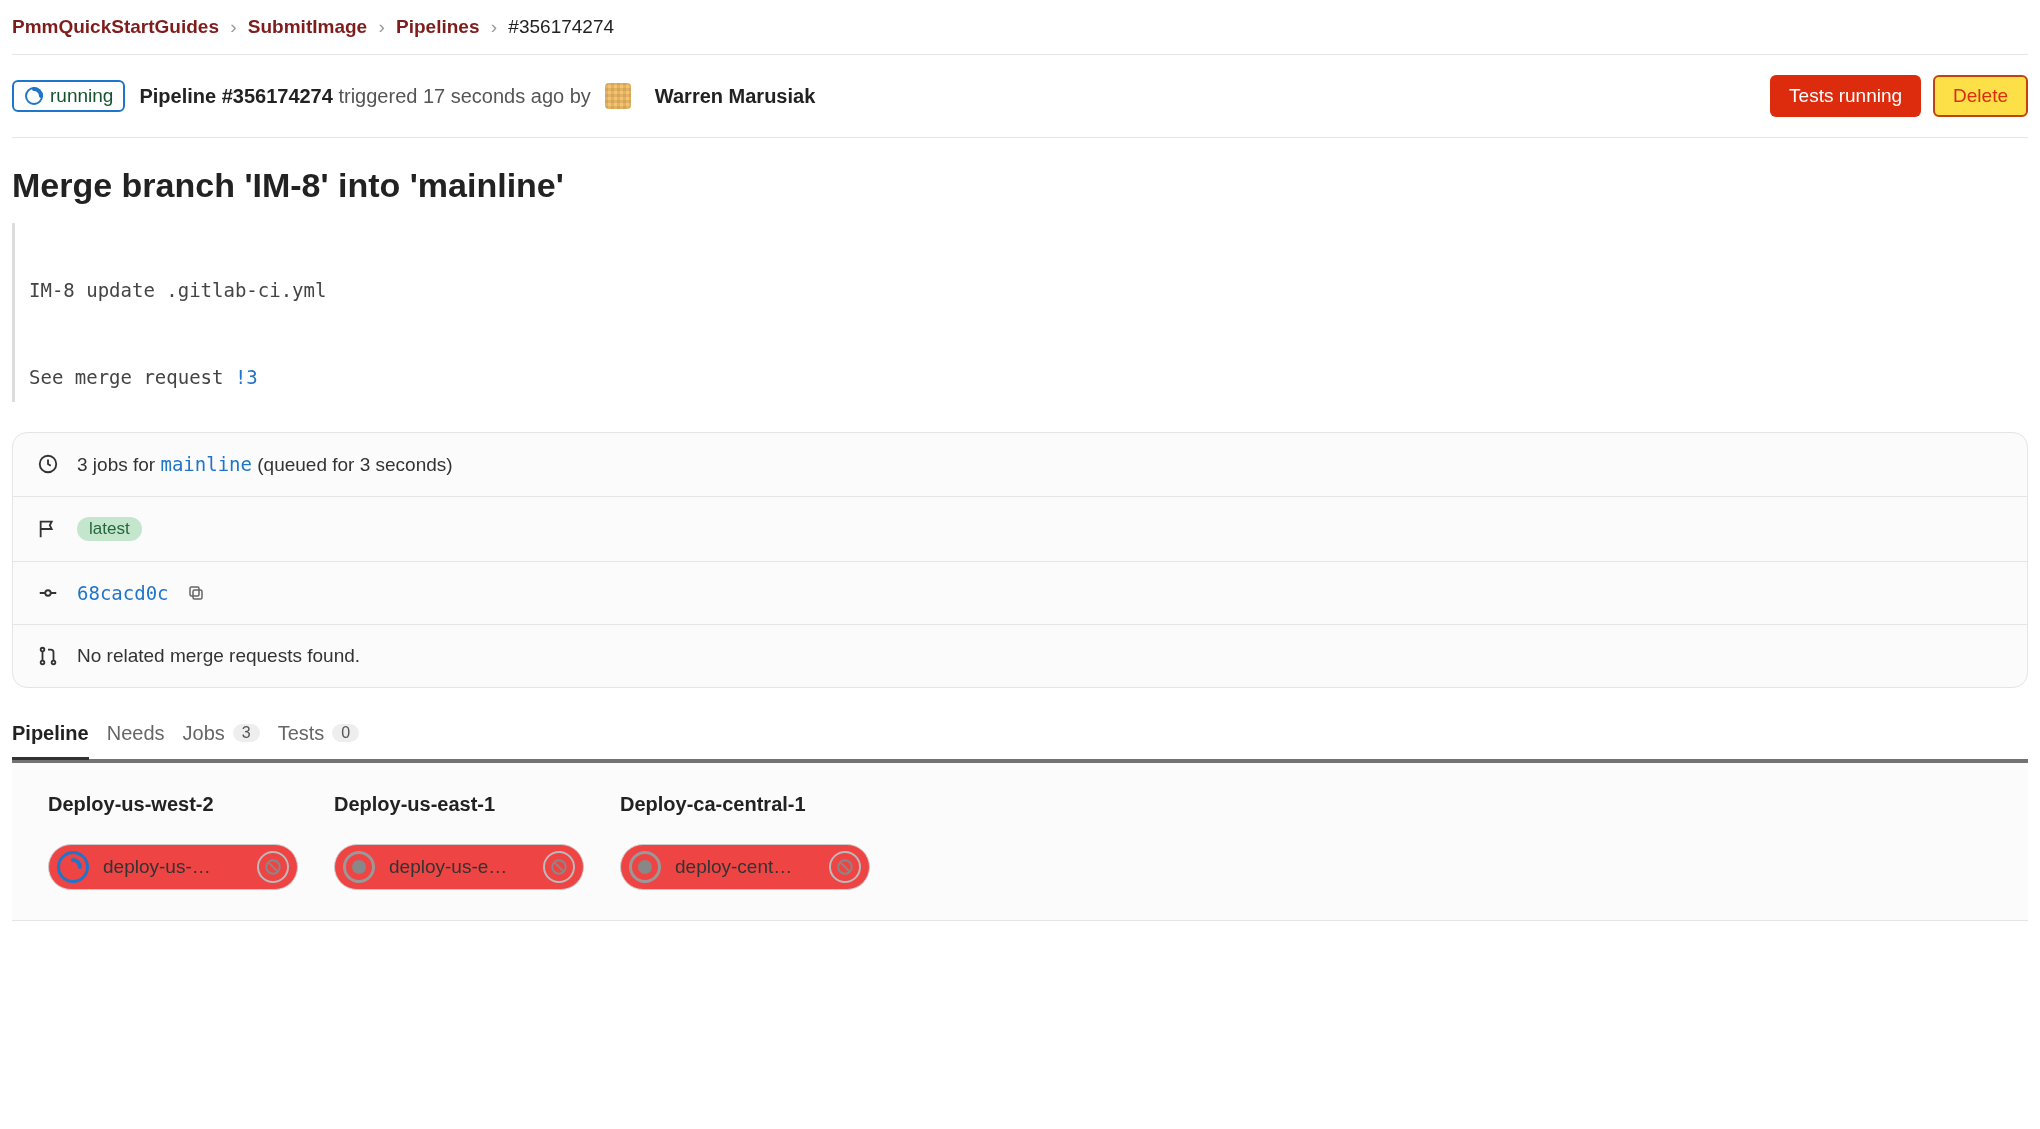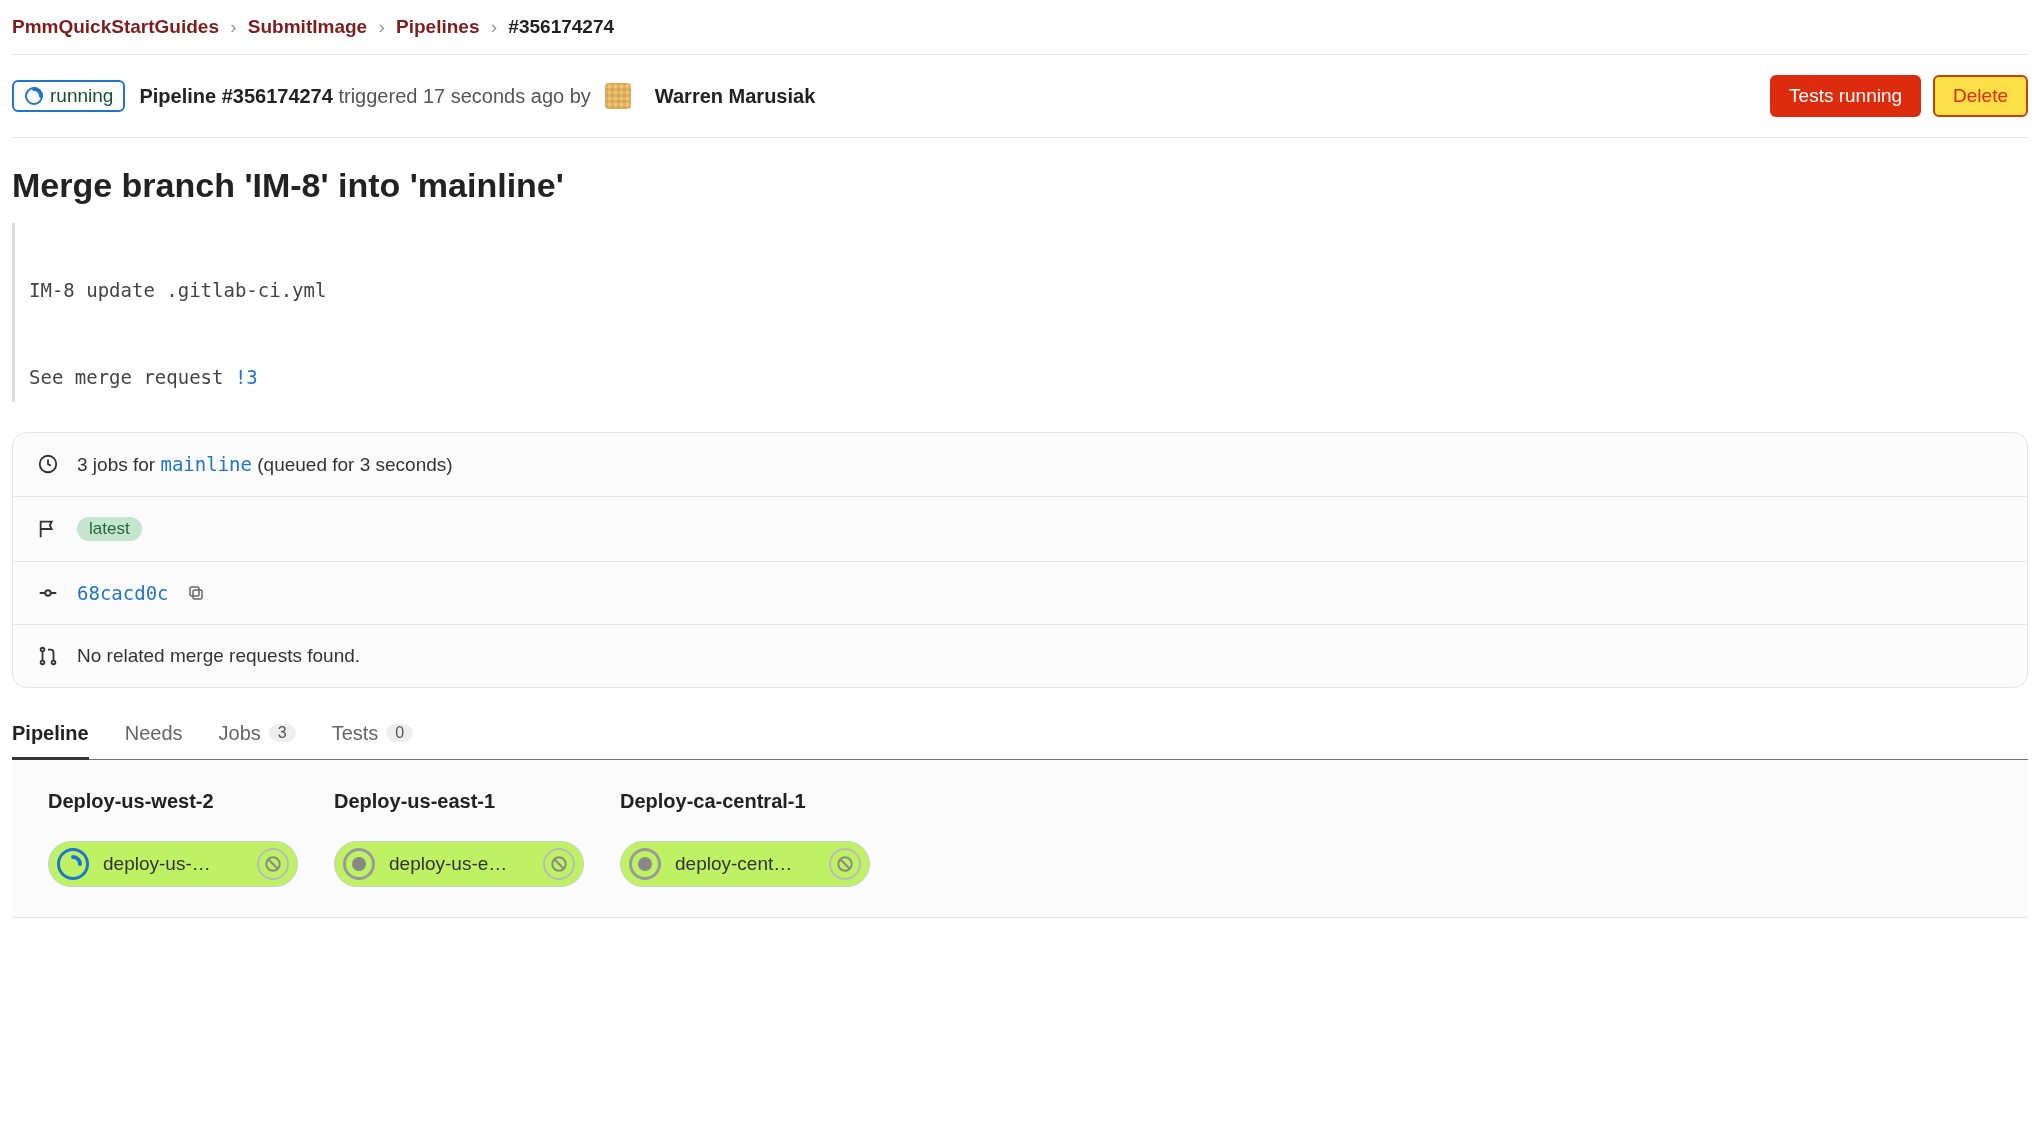--- a/index.html
+++ b/index.html
@@ -11,21 +11,21 @@
   padding: 12px;
 }
 .breadcrumb {
   padding: 4px 0 16px 0;
   border-bottom: 1px solid #e5e5e5;
   font-size: 19px;
   color: #666;
 }
 .breadcrumb .item { color: #7f1d1d; cursor: pointer; font-weight: bold; }
 .breadcrumb .sep { color: #999; margin: 0 6px; }
-.breadcrumb .current { color: #222; font-weight: 700; }
+.breadcrumb .current { color: #222; font-weight: 400; }
 
 .header-row {
   display: flex;
   align-items: center;
   padding: 20px 0;
   border-bottom: 1px solid #e5e5e5;
   gap: 14px;
 }
 .status-badge-running {
   display: inline-flex;
@@ -95,23 +95,23 @@
 .info-row:last-child { border-bottom: none; }
 .info-row .icon { width: 22px; height: 22px; flex: 0 0 22px; color: #333; }
 .branch-link, .commit-link { color: #1f75cb; font-family: ui-monospace, "SF Mono", Menlo, monospace; }
 .tag-latest {
   background: #c3e6cd; color: #24663b;
   padding: 2px 12px; border-radius: 12px; font-size: 17px;
 }
 .copy-icon { width: 18px; height: 18px; color: #666; cursor: pointer;}
 
 .tabs {
-  display: flex; gap: 36px;
+  display: flex; gap: 18px;
   margin-top: 34px;
-  border-bottom: 1px solid #737373;
+  border-bottom: 4px solid #737373;
   font-size: 20px;
 }
 .tab { padding: 0 0 14px 0; color: #666; cursor: pointer; position: relative; display: flex; align-items: center; gap: 8px;}
 .tab.active { color: #222; font-weight: 700; }
 .tab.active::after {
   content: '';
   position: absolute; left: 0; right: 0; bottom: -1px;
   height: 3px; background: #333;
 }
 .tab .count {
@@ -119,21 +119,21 @@
   padding: 0 9px; font-size: 16px; font-weight: 500;
 }
 
 .stages { display: flex; gap: 36px; padding: 30px 36px; background: #fbfbfb; border-bottom: 1px solid #e5e5e5;}
 .stage { min-width: 250px; }
 .stage-title { font-weight: 700; font-size: 20px; color: #222; margin-bottom: 28px; }
 .job-pill {
   display: flex; align-items: center; gap: 14px;
   border: 1px solid #ccc; border-radius: 28px;
   padding: 6px 8px 6px 8px;
-  width: 250px; background: #bef264;
+  width: 250px; background: #ef4444;
 }
 .job-status-circle {
   width: 32px; height: 32px; border-radius: 50%;
   border: 3px solid #999; flex: 0 0 32px;
   display: flex; align-items: center; justify-content: center;
 }
 .job-status-circle.running { border-color: #1f75cb; }
 .job-status-circle.running .inner-arc { stroke: #1f75cb; }
 .job-status-circle.manual .inner-dot { width: 14px; height: 14px; border-radius: 50%; background: #888; }
 .job-name {

